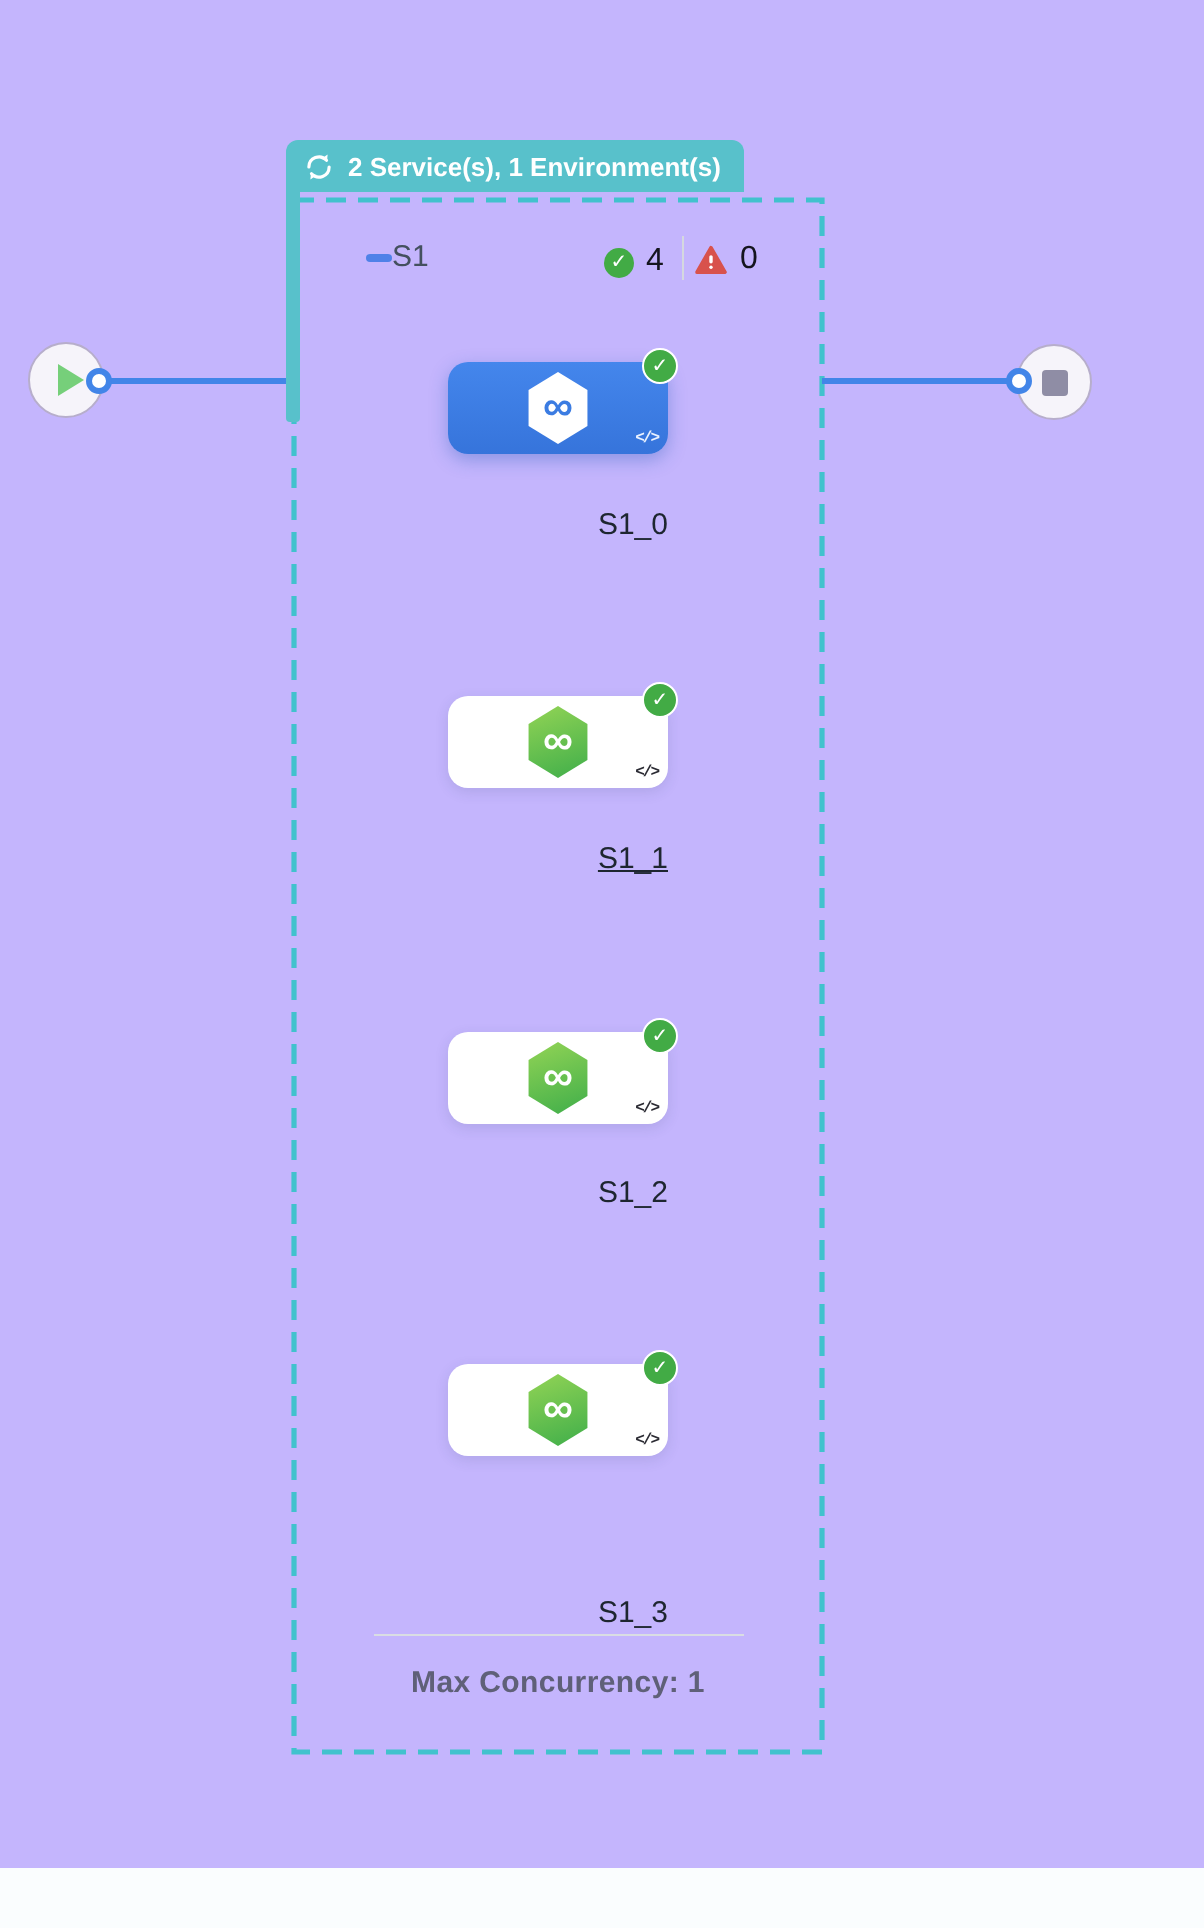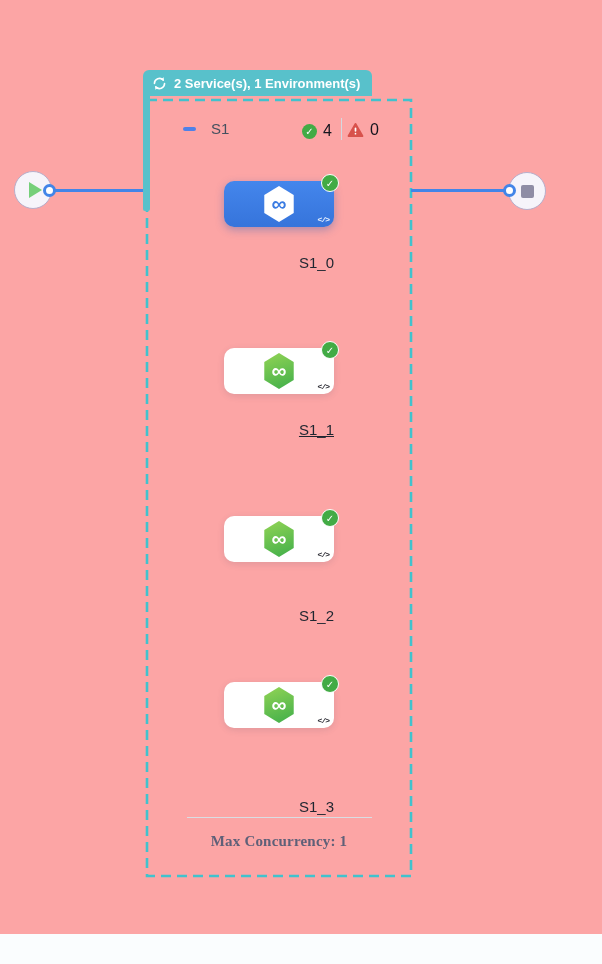--- a/index.html
+++ b/index.html
@@ -1,17 +1,17 @@
 <!DOCTYPE html>
 <html><head>
 <meta charset="utf-8">
 <style>
   html,body{margin:0;padding:0;}
   body{font-family:"Liberation Sans","DejaVu Sans",sans-serif;}
-  .canvas{position:relative;width:602px;height:964px;background:#fca5a5;overflow:hidden;}
+  .canvas{position:relative;width:602px;height:964px;background:#c4b5fd;overflow:hidden;}
   .bottom-strip{position:absolute;left:0;top:934px;width:602px;height:30px;background:#fafdfe;}
 
   
   .stage-border{position:absolute;left:0;top:0;pointer-events:none;}
 
   
   .header-badge{position:absolute;left:143px;top:70px;height:26px;display:flex;align-items:center;
     gap:7px;padding:0 12px 0 9px;background:#58c1cb;border-radius:6px 6px 0 0;color:#fff;
     font-size:13px;font-weight:bold;white-space:nowrap;z-index:4;}
   .teal-strip{position:absolute;left:143px;top:94px;width:7px;height:117px;background:#58c1cb;
@@ -22,21 +22,21 @@
     background:#f6f4fa;border:1.5px solid #b7aecb;display:flex;align-items:center;justify-content:center;z-index:2;}
   .play-tri{width:0;height:0;border-left:13px solid #76cf7a;border-top:8px solid transparent;
     border-bottom:8px solid transparent;margin-left:4px;}
   .stop-sq{width:13px;height:13px;background:#8f8da5;border-radius:2px;}
   .port{position:absolute;width:13px;height:13px;box-sizing:border-box;border-radius:50%;
     background:#fff;border:3px solid #4285e8;z-index:3;}
   .connector{position:absolute;height:3px;background:#4285e8;z-index:1;}
 
   
   .collapse-dash{position:absolute;left:183px;top:127px;width:13px;height:4px;background:#4f81e8;border-radius:2px;}
-  .stage-name{position:absolute;left:211px;top:120px;font-size:15px;font-weight:500;color:#44505f;}
+  .stage-name{position:absolute;left:196px;top:120px;font-size:15px;font-weight:500;color:#44505f;}
   .status-chip{position:absolute;display:flex;align-items:center;}
   .succ-circle{width:15px;height:15px;border-radius:50%;background:#42ab45;color:#fff;
     display:flex;align-items:center;justify-content:center;font-size:10px;font-weight:bold;}
   .count-text{font-size:16px;font-weight:500;color:#15151e;}
   .v-divider{position:absolute;left:341px;top:118px;width:1px;height:22px;background:#d5d8df;}
 
   
   .step-card{position:absolute;left:224px;width:110px;height:46px;border-radius:10px;z-index:2;}
   .step-card.plain{background:#ffffff;box-shadow:0 2px 7px rgba(40,60,90,0.13);}
   .step-card.selected{background:linear-gradient(180deg,#4486ec,#3674db);box-shadow:0 3px 9px rgba(30,90,180,0.35);}
@@ -53,21 +53,21 @@
   .step-card.selected .code-glyph{color:#eaf2ff;}
   .step-card.plain .code-glyph{color:#2b2b33;}
   .check-badge{position:absolute;right:-5px;top:-7px;width:16px;height:16px;box-sizing:content-box;
     border-radius:50%;background:#42ab45;border:1.5px solid #ffffff;color:#fff;display:flex;
     align-items:center;justify-content:center;font-size:10px;font-weight:bold;}
   .step-label{position:absolute;left:224px;width:110px;text-align:right;font-size:15px;color:#1e2630;}
 
   
   .footer-divider{position:absolute;left:187px;top:817px;width:185px;height:1px;background:#d9dde3;}
   .max-conc{position:absolute;left:147px;top:833px;width:264px;text-align:center;
-    font-size:15px;font-weight:bold;color:#5f6078;letter-spacing:0.2px;font-family:Liberation Serif, serif;}
+    font-size:15px;font-weight:bold;color:#5f6078;letter-spacing:0.2px;}
 </style>
 </head>
 <body>
 
 <div class="canvas">
 
   <div class="bottom-strip"></div>
 
   <svg class="stage-border" width="602" height="964">
     <rect x="147" y="100" width="264" height="776" fill="none" stroke="#41c2cd" stroke-width="2.6" stroke-dasharray="10 6"></rect>
@@ -142,21 +142,21 @@
 
   <div class="step-card plain" style="top:516px;">
     <div class="hexagon green">
       <span class="infinity">∞</span>
     </div>
     <span class="code-glyph">&lt;/&gt;</span>
     <div class="check-badge">
       <span>✓</span>
     </div>
   </div>
-  <div class="step-label" style="top:588px;margin-top:19px;">S1_2</div>
+  <div class="step-label" style="top:588px;">S1_2</div>
 
   <div class="step-card plain" style="top:682px;">
     <div class="hexagon green">
       <span class="infinity">∞</span>
     </div>
     <span class="code-glyph">&lt;/&gt;</span>
     <div class="check-badge">
       <span>✓</span>
     </div>
   </div>

